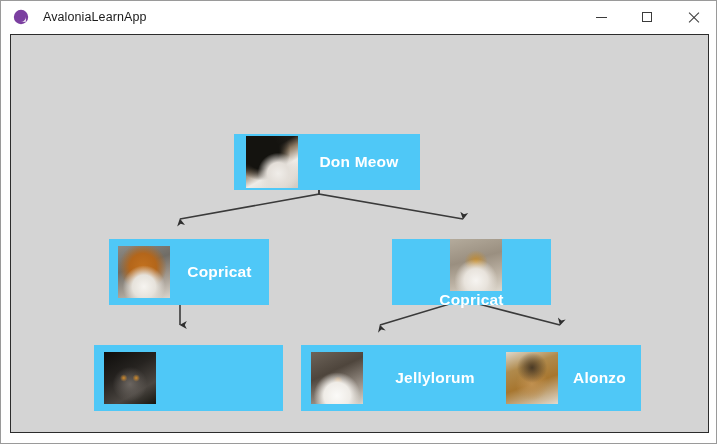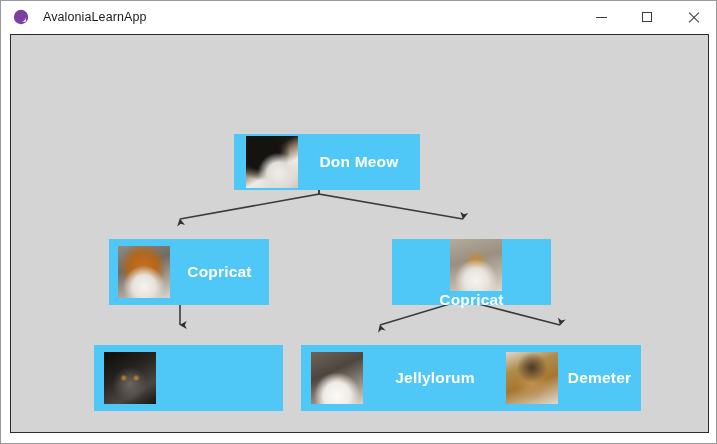--- a/index.html
+++ b/index.html
@@ -172,18 +172,18 @@
                        linear-gradient(155deg,#6d645a 0%,#4e453c 38%,#8b8279 66%,#d9d4cc 100%);"></span>
         <span class="node-label">Jellylorum</span>
       </div>
 
       <div class="node" style="left:485px;top:310px;width:145px;height:66px;">
         <span class="node-photo" style="width:52px;height:52px;margin-left:10px;
                      background-image:
                        radial-gradient(circle at 50% 30%, #4a3a26 0%, rgba(74,58,38,0) 34%),
                        radial-gradient(circle at 50% 62%, #c09050 0%, rgba(192,144,80,0) 40%),
                        linear-gradient(160deg,#ded8cc 0%,#b08a4c 30%,#a7762f 58%,#e0dacf 100%);"></span>
-        <span class="node-label">Demeter</span>
+        <span class="node-label">Alonzo</span>
       </div>
 
     </div>
   </div>
 </div>
 
 </body></html>

